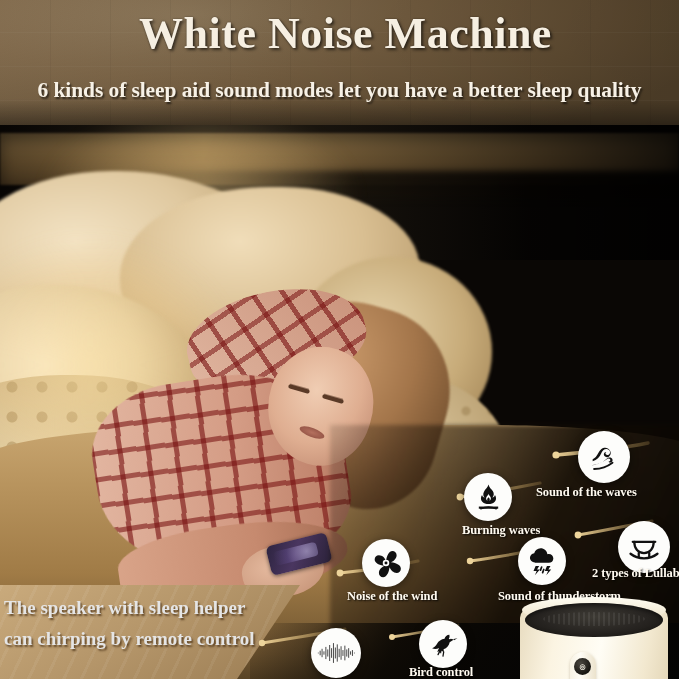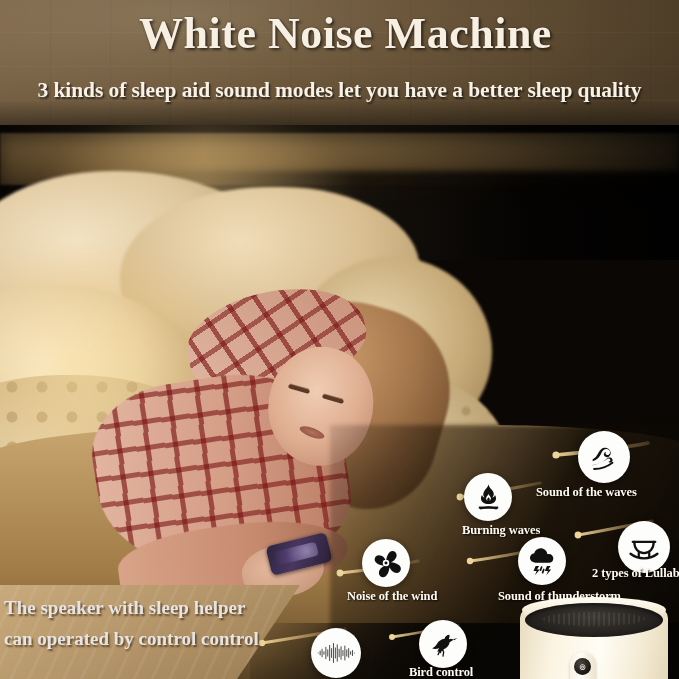--- a/index.html
+++ b/index.html
@@ -276,21 +276,21 @@
     z-index:4;
   }
 </style>
 </head>
 <body>
 
 <div id="page">
 
   <div class="header">
     <div class="title">White Noise Machine</div>
-    <div class="subtitle">3 kinds of sleep aid sound modes let you have a better sleep quality</div>
+    <div class="subtitle">6 kinds of sleep aid sound modes let you have a better sleep quality</div>
   </div>
 
   <div class="scene">
 
     <div class="wall"></div>
     <div class="headboard"></div>
     <div class="darkband"></div>
     <div class="wall2"></div>
 
     <div class="glow-top"></div>
@@ -448,17 +448,17 @@
       <div class="dev-top"></div>
       <div class="dev-panel"></div>
 
       <div class="dev-btn" style="top:533px;">◎</div>
 
     </div>
 
     <div class="banner"></div>
     <div class="banner-text">
       <div>The speaker with sleep helper</div>
-      <div>can operated by control control</div>
+      <div>can chirping by remote control</div>
     </div>
 
   </div>
 </div>
 
 </body></html>

